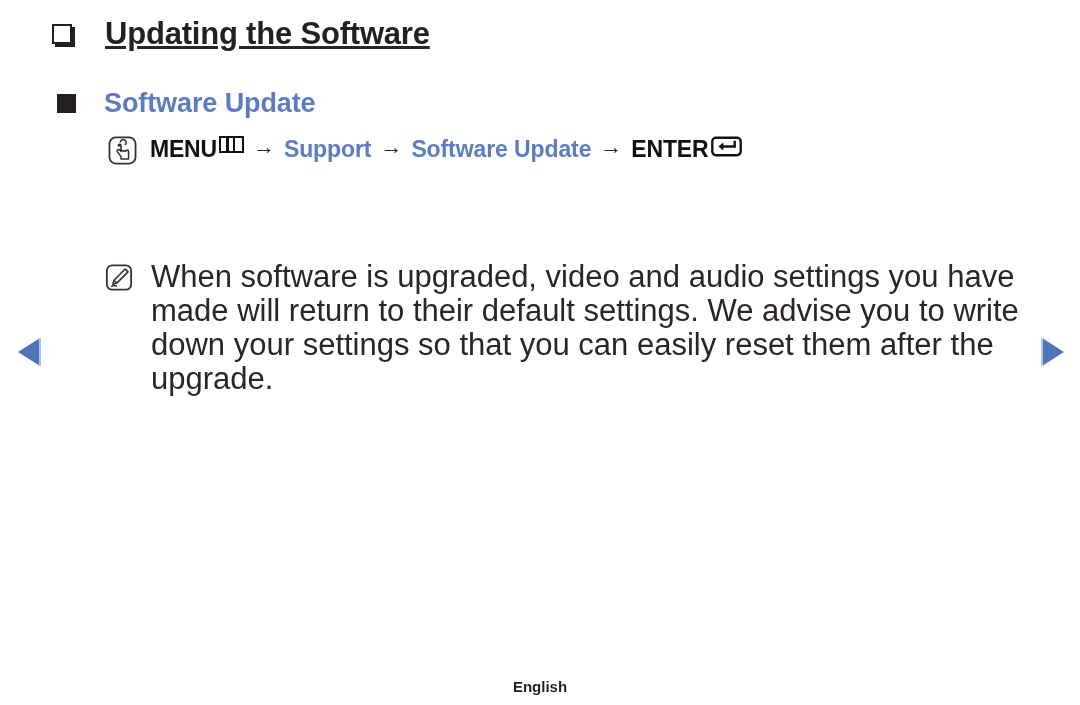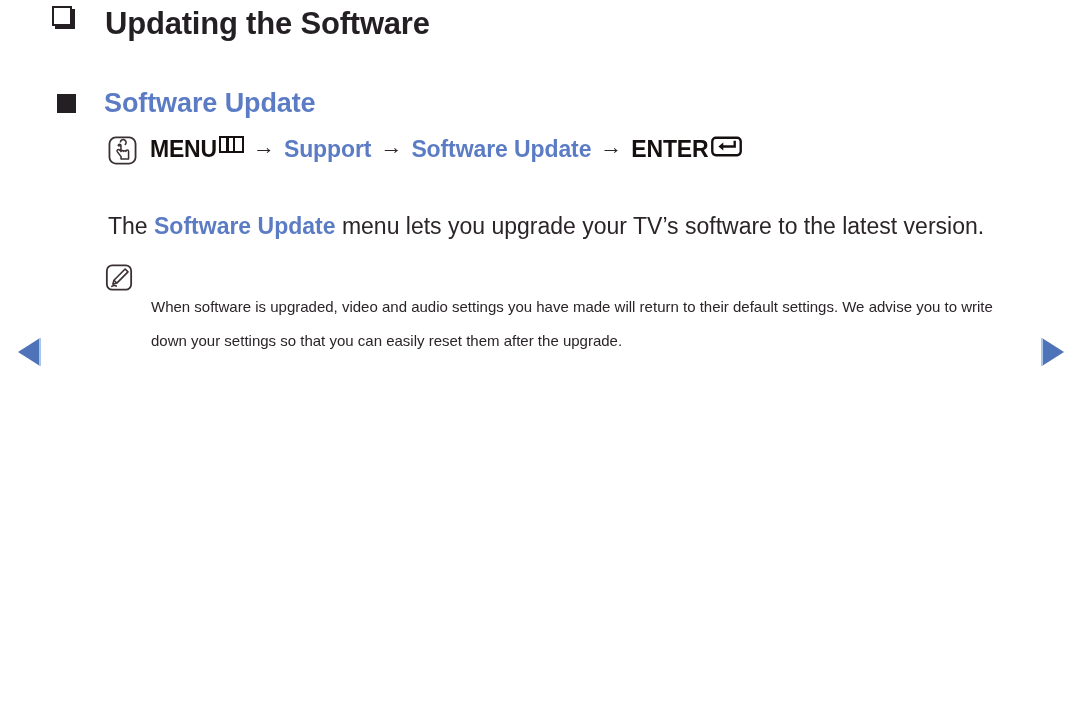--- a/index.html
+++ b/index.html
@@ -19,23 +19,24 @@
   .page {
     position: relative;
     width: 1080px;
     height: 705px;
   }
 
   
   .title-row {
     position: absolute;
     left: 52px;
-    top: 6px;
-    display: flex;
-    align-items: flex-start;
+    top: 16px;
+    display: flex;
+    align-items: center;
+    text-decoration: underline;
   }
   .bullet-hollow {
     width: 20px;
     height: 20px;
     box-sizing: border-box;
     border: 2.5px solid #241f23;
     background: #ffffff;
     box-shadow: 3px 3px 0 0 #241f23;
     margin-right: 33px;
     flex: 0 0 auto;
@@ -161,25 +162,24 @@
   }
   .icon-note {
     width: 28px;
     height: 27px;
     flex: 0 0 auto;
     margin-top: 4px;
     margin-right: 18px;
     display: block;
   }
   .note-text {
-    font-size: 15px;
+    font-size: 31px;
     line-height: 34px;
     color: #2b2529;
     flex: 1 1 auto;
-    margin-top: 30px;
   }
 
   
   .nav-arrow {
     position: absolute;
     top: 337px;
     width: 26px;
     height: 30px;
   }
   .nav-left  { left: 16px; }
@@ -236,21 +236,20 @@
     <span class="arrow-sep">→</span>
     <span class="kw-bold">ENTER</span>
 
     <svg class="glyph-enter" viewBox="0 0 34 22">
       <rect x="1.4" y="1.4" width="31.2" height="19.2" rx="4" ry="4" fill="#ffffff" stroke="#15100f" stroke-width="2.6"></rect>
       <path d="M26 6 l0 5 l-14 0" fill="none" stroke="#15100f" stroke-width="2.6" stroke-linecap="square" stroke-linejoin="miter"></path>
       <path d="M13.5 6.6 l-5.4 4.4 l5.4 4.4 z" fill="#15100f"></path>
     </svg>
   </div>
 
-  <p class="body-para"><span>The </span><span class="inline-blue-bold">Software Update</span><span> menu lets you upgrade your TV’s software to the latest version.</span></p>
 
   <div class="note-block">
     <svg class="icon-note" viewBox="0 0 30 30">
       <rect x="1.5" y="1.5" width="27" height="27" rx="6" ry="6" fill="#ffffff" stroke="#3a3033" stroke-width="2"></rect>
       <path d="M21.8 5.6 l3.2 3.2 l-12.4 12.4 l-4.4 1.2 l1.2 -4.4 z" fill="#ffffff" stroke="#3a3033" stroke-width="1.8" stroke-linejoin="round"></path>
       <path d="M9.4 18 l3.2 3.2" fill="none" stroke="#3a3033" stroke-width="1.6"></path>
       <path d="M7.0 24.8 c1.6 -1.0 3.4 -1.2 5.0 -0.3" fill="none" stroke="#3a3033" stroke-width="1.8" stroke-linecap="round"></path>
     </svg>
     <div class="note-text">When software is upgraded, video and audio settings you have made will return to their default settings. We advise you to write down your settings so that you can easily reset them after the upgrade.</div>
   </div>
@@ -258,14 +257,15 @@
   <svg class="nav-arrow nav-left" viewBox="0 0 26 30">
     <path d="M24 1 L24 29 L2 15 Z" fill="#4f73b8"></path>
     <path d="M24 1 L24 29" stroke="#a9c7e8" stroke-width="2" fill="none"></path>
   </svg>
 
   <svg class="nav-arrow nav-right" viewBox="0 0 26 30">
     <path d="M2 1 L2 29 L24 15 Z" fill="#4f73b8"></path>
     <path d="M2 1 L2 29" stroke="#a9c7e8" stroke-width="2" fill="none"></path>
   </svg>
 
+  <div class="footer-lang">English</div>
 
 </div>
 
 </body></html>

